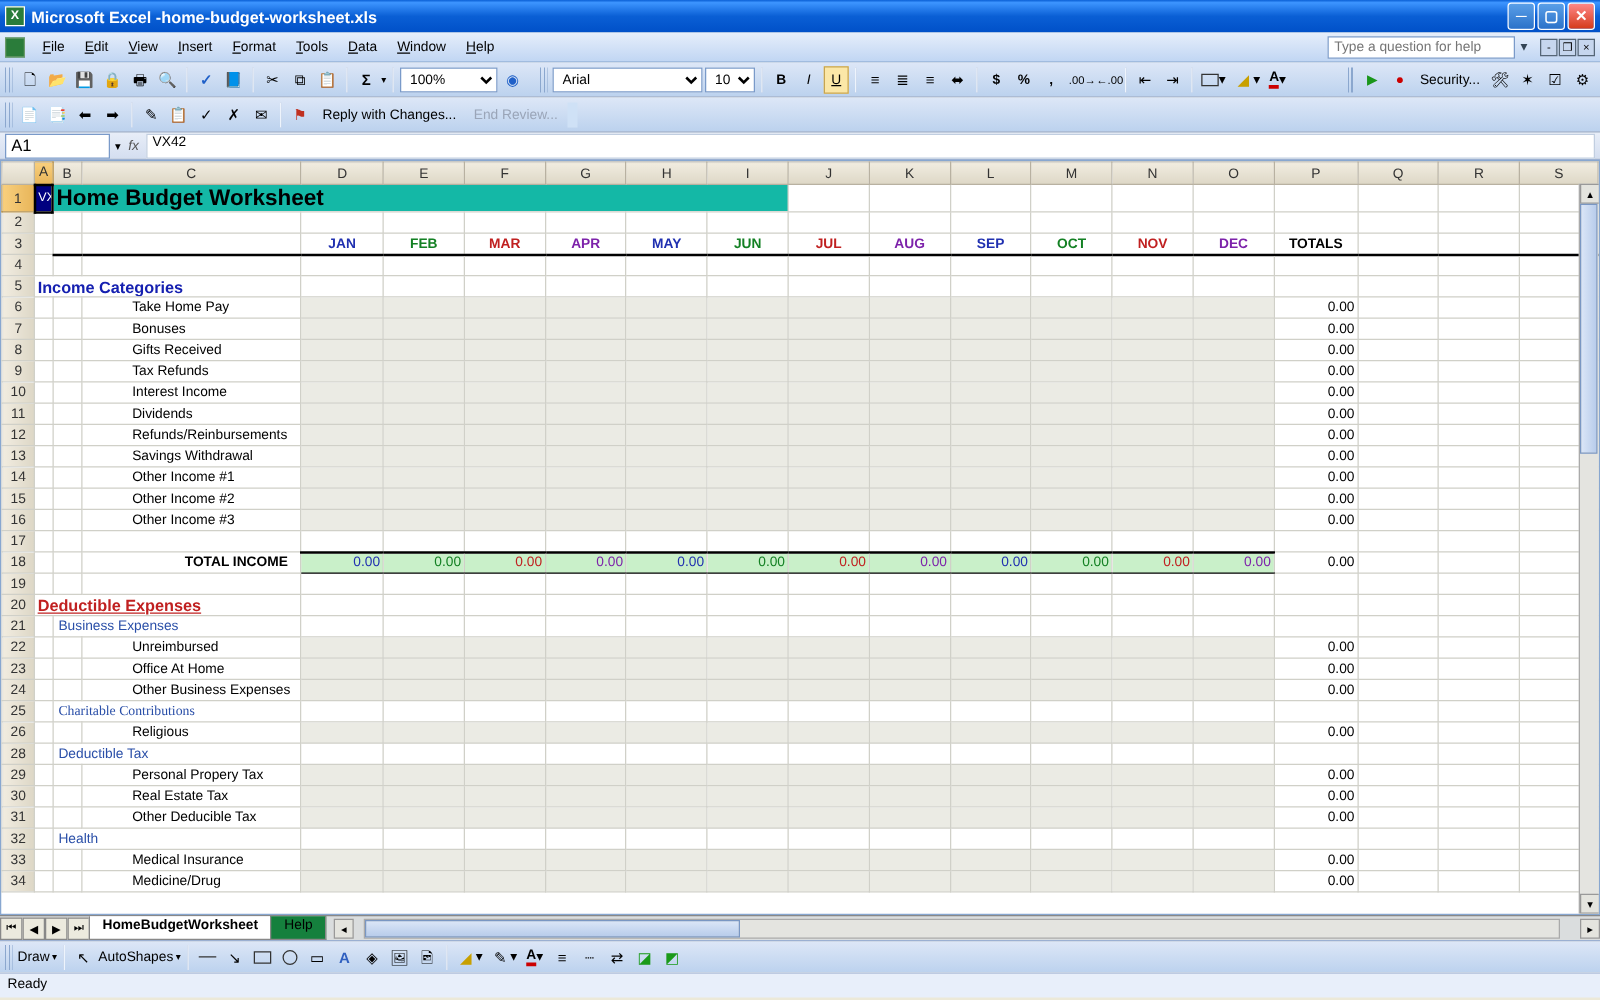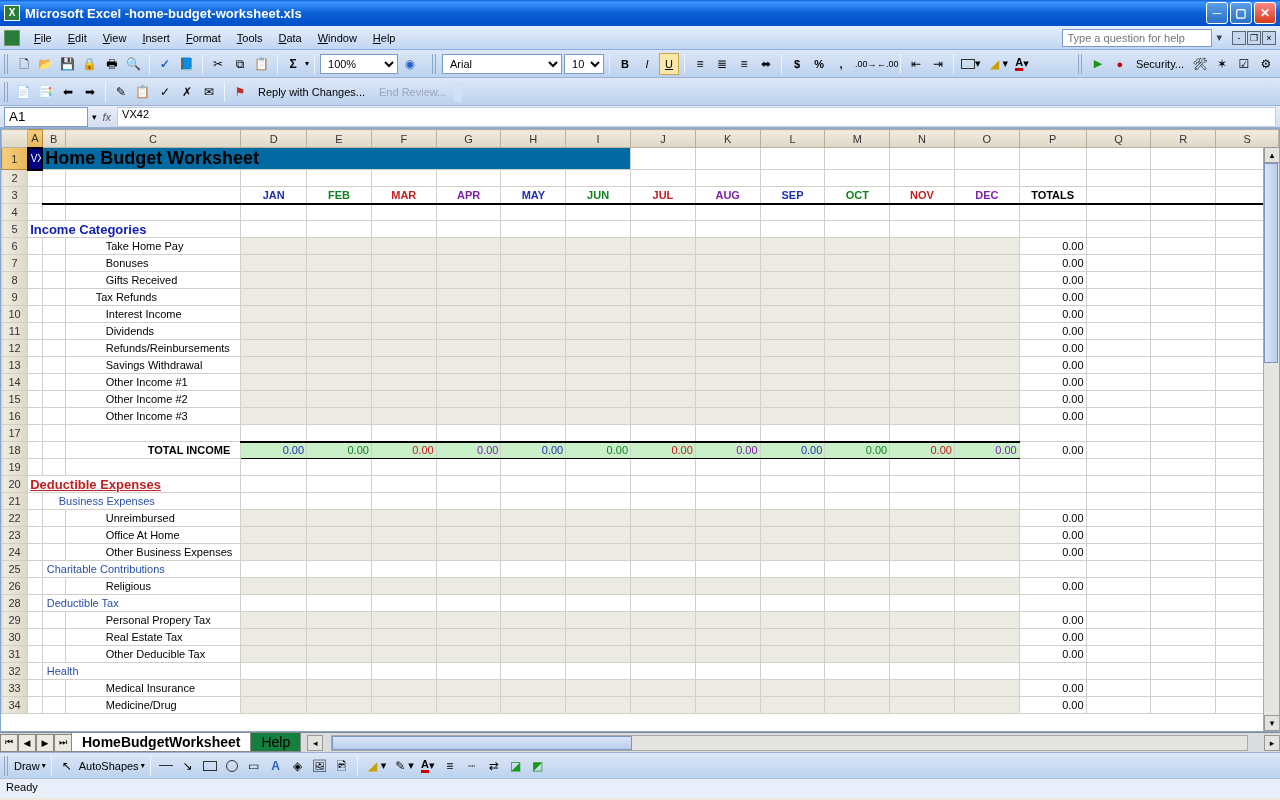--- a/index.html
+++ b/index.html
@@ -47,21 +47,21 @@
 .rowhdr.sel{background:linear-gradient(90deg,#f8cf7d,#e8b559);border:1px solid #b0883b;}
 .corner{background:#ddd7c6;border:1px solid #b8b1a1;}
 td.right{text-align:right;}
 .greyrow td.data{background:#ebebe4;}
 .greenrow td.data{background:#c9f0c9;border-top:2px solid #000;border-bottom:1px solid #000;}
 .thickbot td.data,.thickbot td:nth-child(n+3){border-bottom:2px solid #000;}
 
 
 .tabs{height:20px;background:#daddde;display:flex;align-items:center;border-top:1px solid #888;}
 .tabs .navbtn{width:18px;height:18px;border:1px solid #888;background:#eceade;display:flex;align-items:center;justify-content:center;font-size:9px;}
-.tabs .tab{padding:1px 10px;background:#fff;border:1px solid #888;border-top:none;position:relative;margin-left:-1px;height:19px;font-size:14px;}
+.tabs .tab{padding:1px 10px;background:#fff;border:1px solid #888;border-top:none;position:relative;margin-left:-1px;height:19px;font-size:11px;}
 .tabs .tab.inactive{background:#15803d;}
 .tabs .hscroll{flex:1;height:16px;background:#e4e4e0;margin:0 16px 0 8px;border:1px solid #aaa;position:relative;}
 .tabs .thumb{position:absolute;left:0;width:300px;height:14px;background:linear-gradient(#dbe6f7,#b8cceb);border:1px solid #7a97c3;}
 .sbtn{width:16px;height:16px;background:#e4e4de;border:1px solid #999;display:flex;align-items:center;justify-content:center;font-size:9px;}
 
 
 .drawbar{height:26px;background:linear-gradient(#dde7f7,#bcd2ee);display:flex;align-items:center;padding:0 4px;gap:2px;border-top:1px solid #9bb0d2;}
 .status{height:20px;background:#e8effa;border-top:1px solid #b0c0da;padding:2px 6px;font-size:11px;}
 
 
@@ -291,21 +291,21 @@
           <th style="width: 64px;">P</th>
           <th style="width: 62px;">Q</th>
           <th style="width: 62px;">R</th>
           <th style="width: 60px;">S</th>
         </tr>
       </thead>
       <tbody id="tbody">
         <tr>
           <td class="rowhdr sel">1</td>
           <td style="background: rgb(0, 0, 128); color: rgb(255, 255, 255); font-size: 10px; text-align: center; border: 2px solid rgb(0, 0, 0);">VX42</td>
-          <td colspan="8" style="background: #0369a1;"><span style="font-size:18px;font-weight:bold;">Home Budget Worksheet</span></td>
+          <td colspan="8" style="background: #14b8a6;"><span style="font-size:18px;font-weight:bold;">Home Budget Worksheet</span></td>
           <td></td>
           <td></td>
           <td></td>
           <td></td>
           <td></td>
           <td></td>
           <td></td>
           <td></td>
           <td></td>
           <td></td>
@@ -459,21 +459,21 @@
           <td class="data"></td>
           <td class="right">0.00</td>
           <td></td>
           <td></td>
           <td></td>
         </tr>
         <tr class="greyrow">
           <td class="rowhdr">9</td>
           <td></td>
           <td></td>
-          <td style="padding-left: 30px; margin-left: 19px;">Tax Refunds</td>
+          <td style="padding-left: 40px; margin-left: 19px;">Tax Refunds</td>
           <td class="data"></td>
           <td class="data"></td>
           <td class="data"></td>
           <td class="data"></td>
           <td class="data"></td>
           <td class="data"></td>
           <td class="data"></td>
           <td class="data"></td>
           <td class="data"></td>
           <td class="data"></td>
@@ -720,21 +720,21 @@
           <td></td>
           <td></td>
           <td></td>
           <td></td>
           <td></td>
           <td></td>
         </tr>
         <tr>
           <td class="rowhdr">21</td>
           <td></td>
-          <td colspan="2" style="color: rgb(42, 79, 168); padding-left: 16px;">Business Expenses</td>
+          <td colspan="2" style="color: rgb(42, 79, 168); padding-left: 4px;">Business Expenses</td>
           <td></td>
           <td></td>
           <td></td>
           <td></td>
           <td></td>
           <td></td>
           <td></td>
           <td></td>
           <td></td>
           <td></td>
@@ -807,21 +807,21 @@
           <td class="data"></td>
           <td class="data"></td>
           <td class="right">0.00</td>
           <td></td>
           <td></td>
           <td></td>
         </tr>
         <tr>
           <td class="rowhdr">25</td>
           <td></td>
-          <td colspan="2" style="color: rgb(42, 79, 168); padding-left: 4px;">Charitable Contributions</td>
+          <td colspan="2" style="color: rgb(42, 79, 168); padding-left: 4px; font-family: Liberation Serif, serif;">Charitable Contributions</td>
           <td></td>
           <td></td>
           <td></td>
           <td></td>
           <td></td>
           <td></td>
           <td></td>
           <td></td>
           <td></td>
           <td></td>

